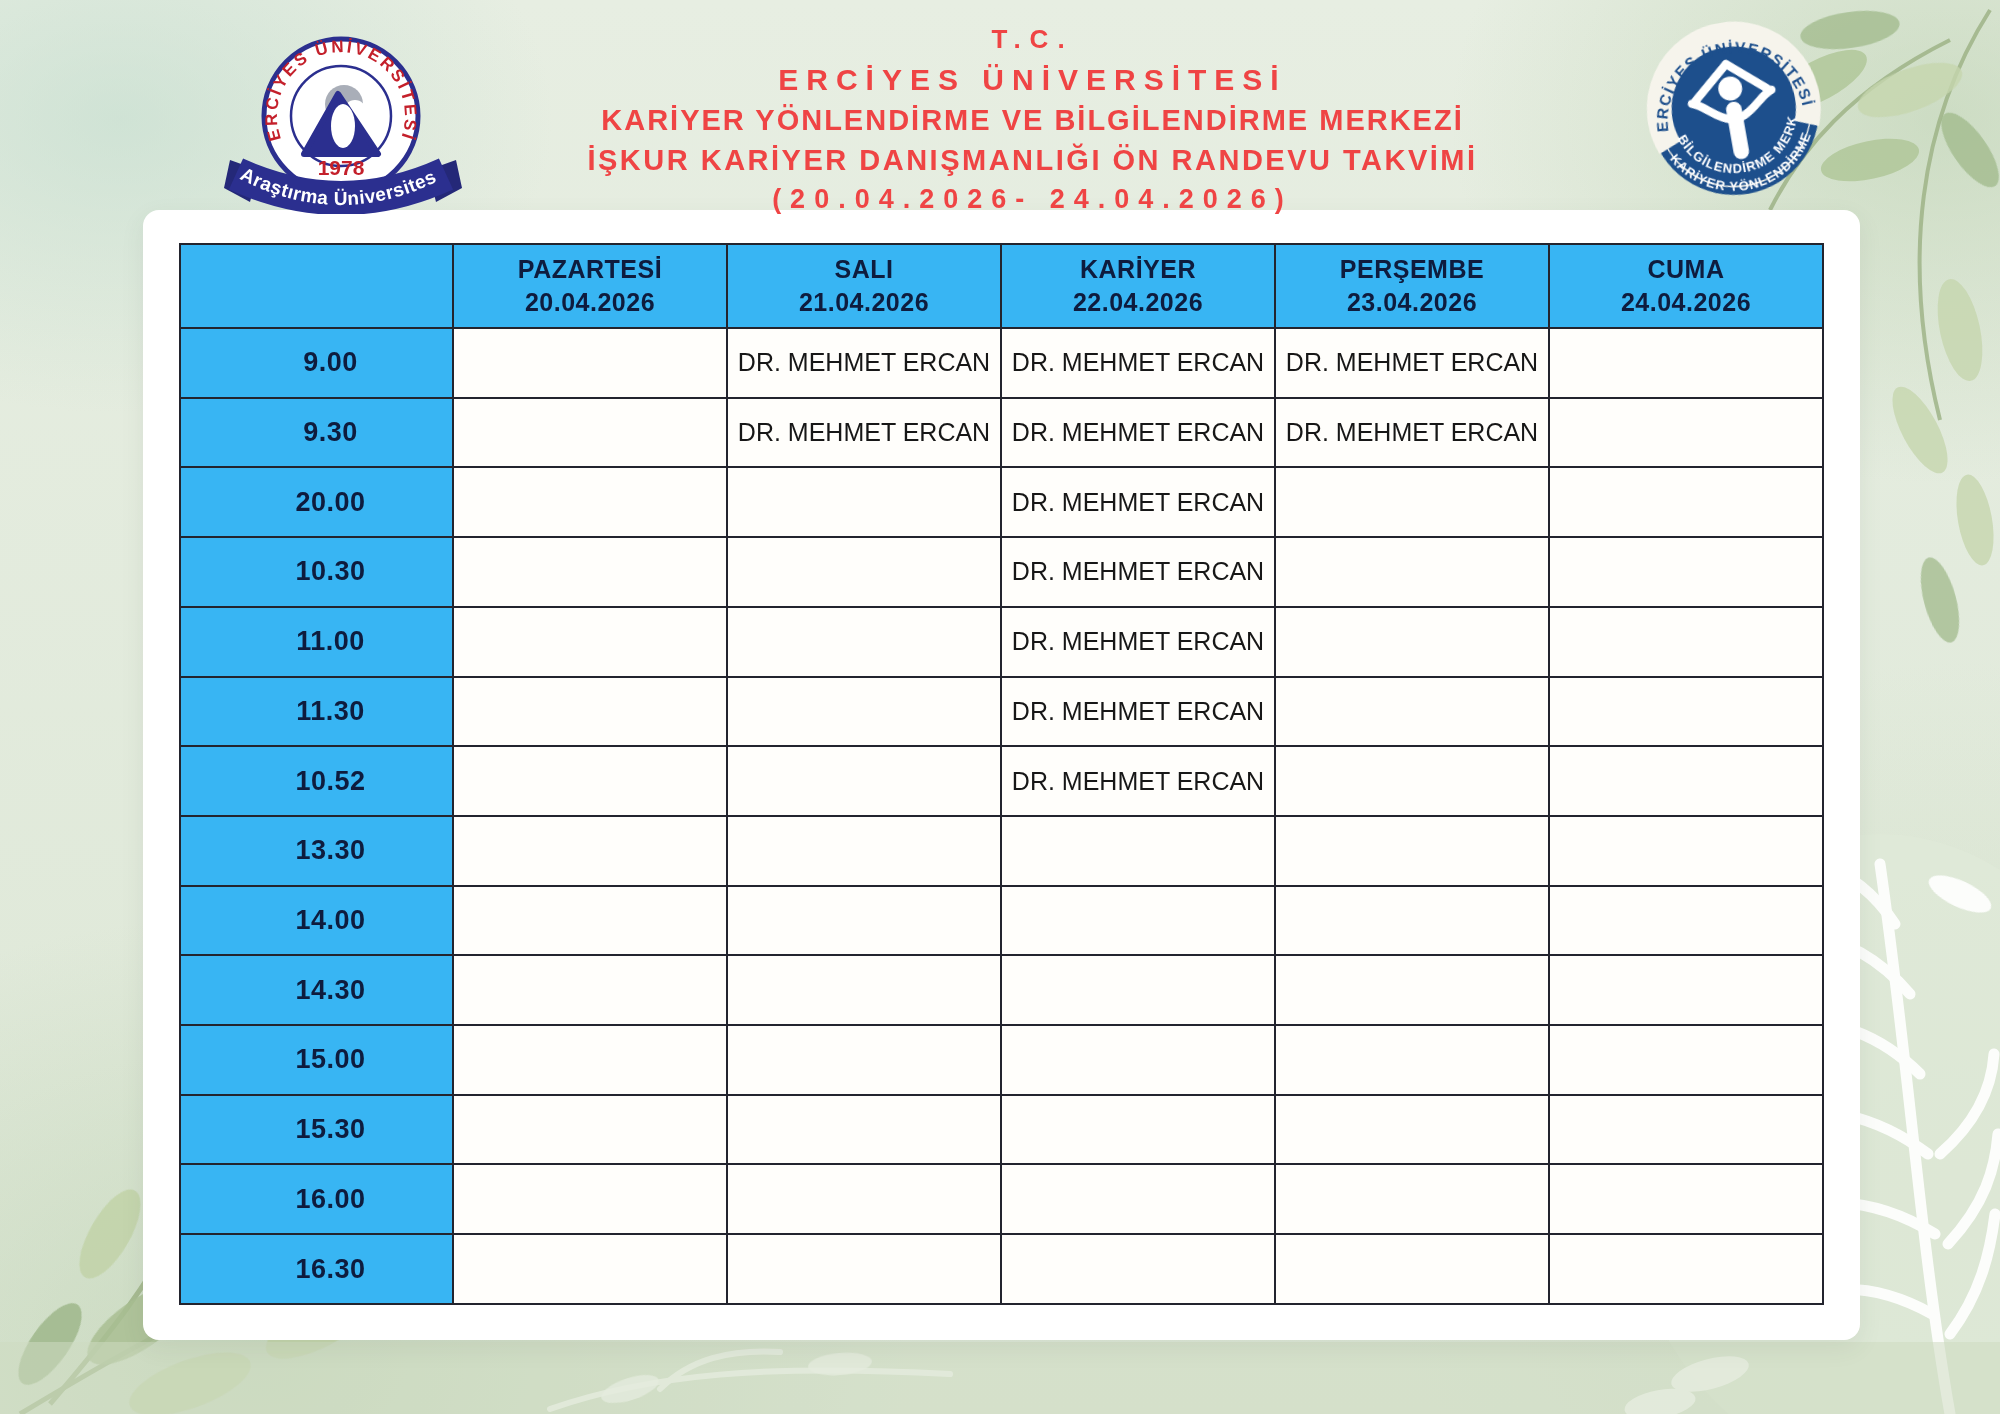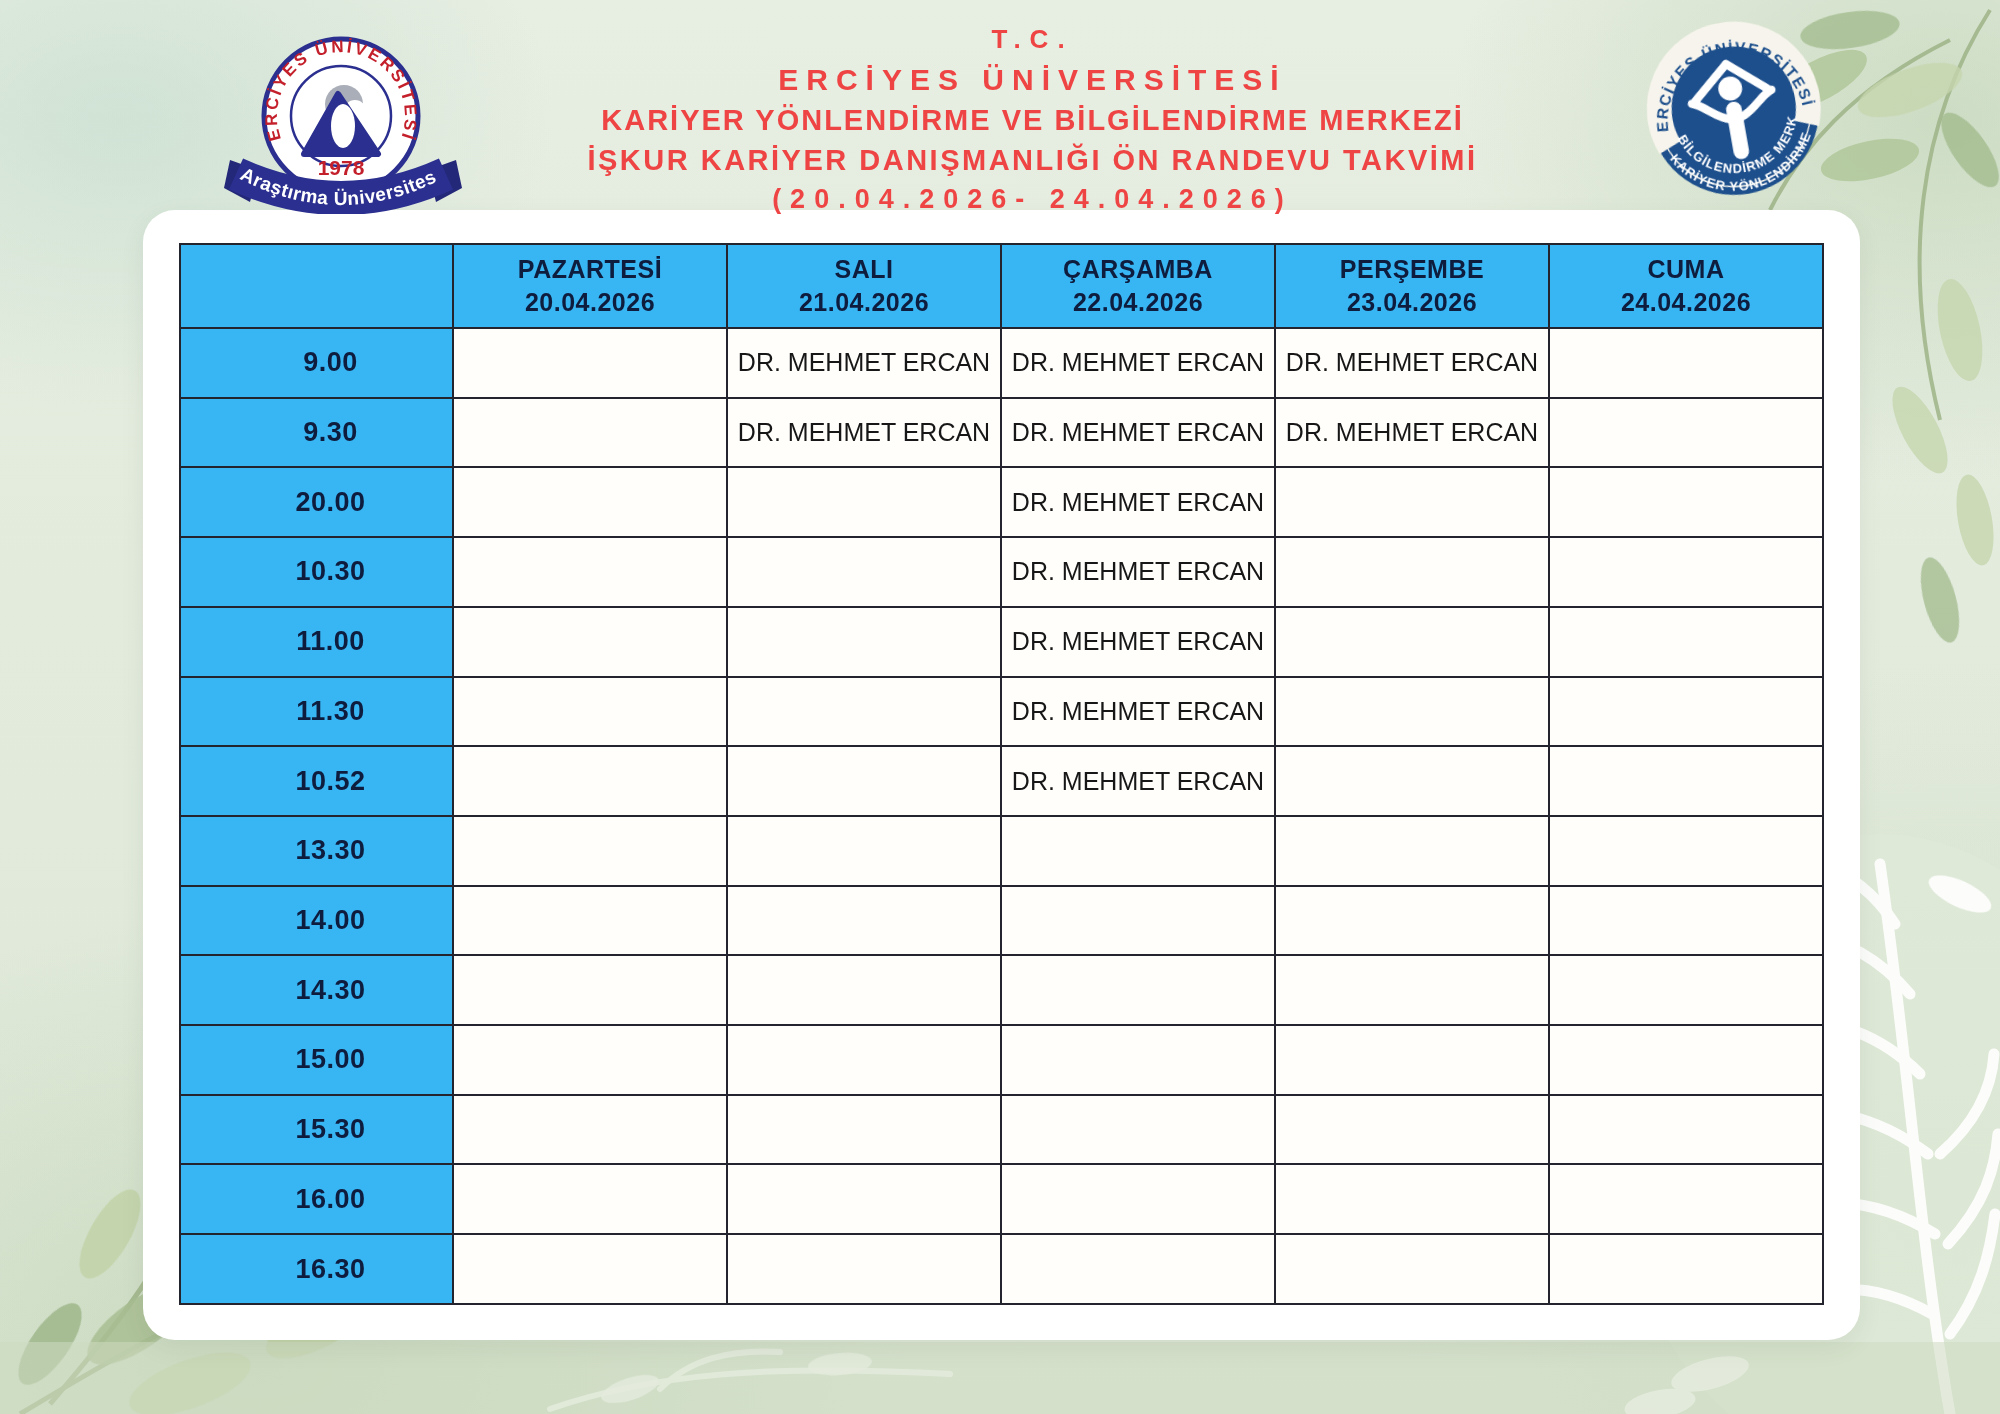--- a/index.html
+++ b/index.html
@@ -26,21 +26,21 @@
                  color:#ef4444; z-index:3; }
   .title-block div { font-weight:bold; white-space:nowrap; }
   .t1 { font-size:26px; letter-spacing:9px;  margin-bottom:8px; }
   .t2 { font-size:30px; letter-spacing:8px;  margin-bottom:7px; }
   .t3 { font-size:29px; letter-spacing:2px;  margin-bottom:7px; }
   .t4 { font-size:29px; letter-spacing:2.5px; margin-bottom:7px; }
   .t5 { font-size:27px; letter-spacing:9px; }
 
   
   .card { position:absolute; left:143px; top:210px; width:1717px; height:1130px;
-          background:#ffffff; border-radius:32px; z-index:2;
+          background:#ffffff; border-radius:16px; z-index:2;
           box-shadow:0 8px 24px rgba(60,80,60,.08); }
   table.schedule { position:absolute; left:36px; top:33px; width:1643px; height:1062px;
           border-collapse:collapse; table-layout:fixed; }
   .schedule th, .schedule td { border:2px solid #23242e; }
   .schedule thead th { background:#38b5f3; height:84px; color:#0e1c3e;
           font-weight:bold; font-size:25px; letter-spacing:.5px; line-height:33px; }
   .schedule td.time { background:#38b5f3; color:#0e1c3e; font-weight:bold;
           font-size:27px; text-align:center; letter-spacing:.5px;padding-left:28px; }
   .schedule td.slot { background:#fffefb; text-align:center; font-size:25px;
           color:#171717; letter-spacing:0; font-weight:400; }
@@ -212,21 +212,21 @@
         <th></th>
         <th>
           <span class="day-line">PAZARTESİ</span>
           <span class="date-line">20.04.2026</span>
         </th>
         <th>
           <span class="day-line">SALI</span>
           <span class="date-line">21.04.2026</span>
         </th>
         <th>
-          <span class="day-line">ÇARŞAMBA</span>
+          <span class="day-line">KARİYER</span>
           <span class="date-line">22.04.2026</span>
         </th>
         <th>
           <span class="day-line">PERŞEMBE</span>
           <span class="date-line">23.04.2026</span>
         </th>
         <th>
           <span class="day-line">CUMA</span>
           <span class="date-line">24.04.2026</span>
         </th>

